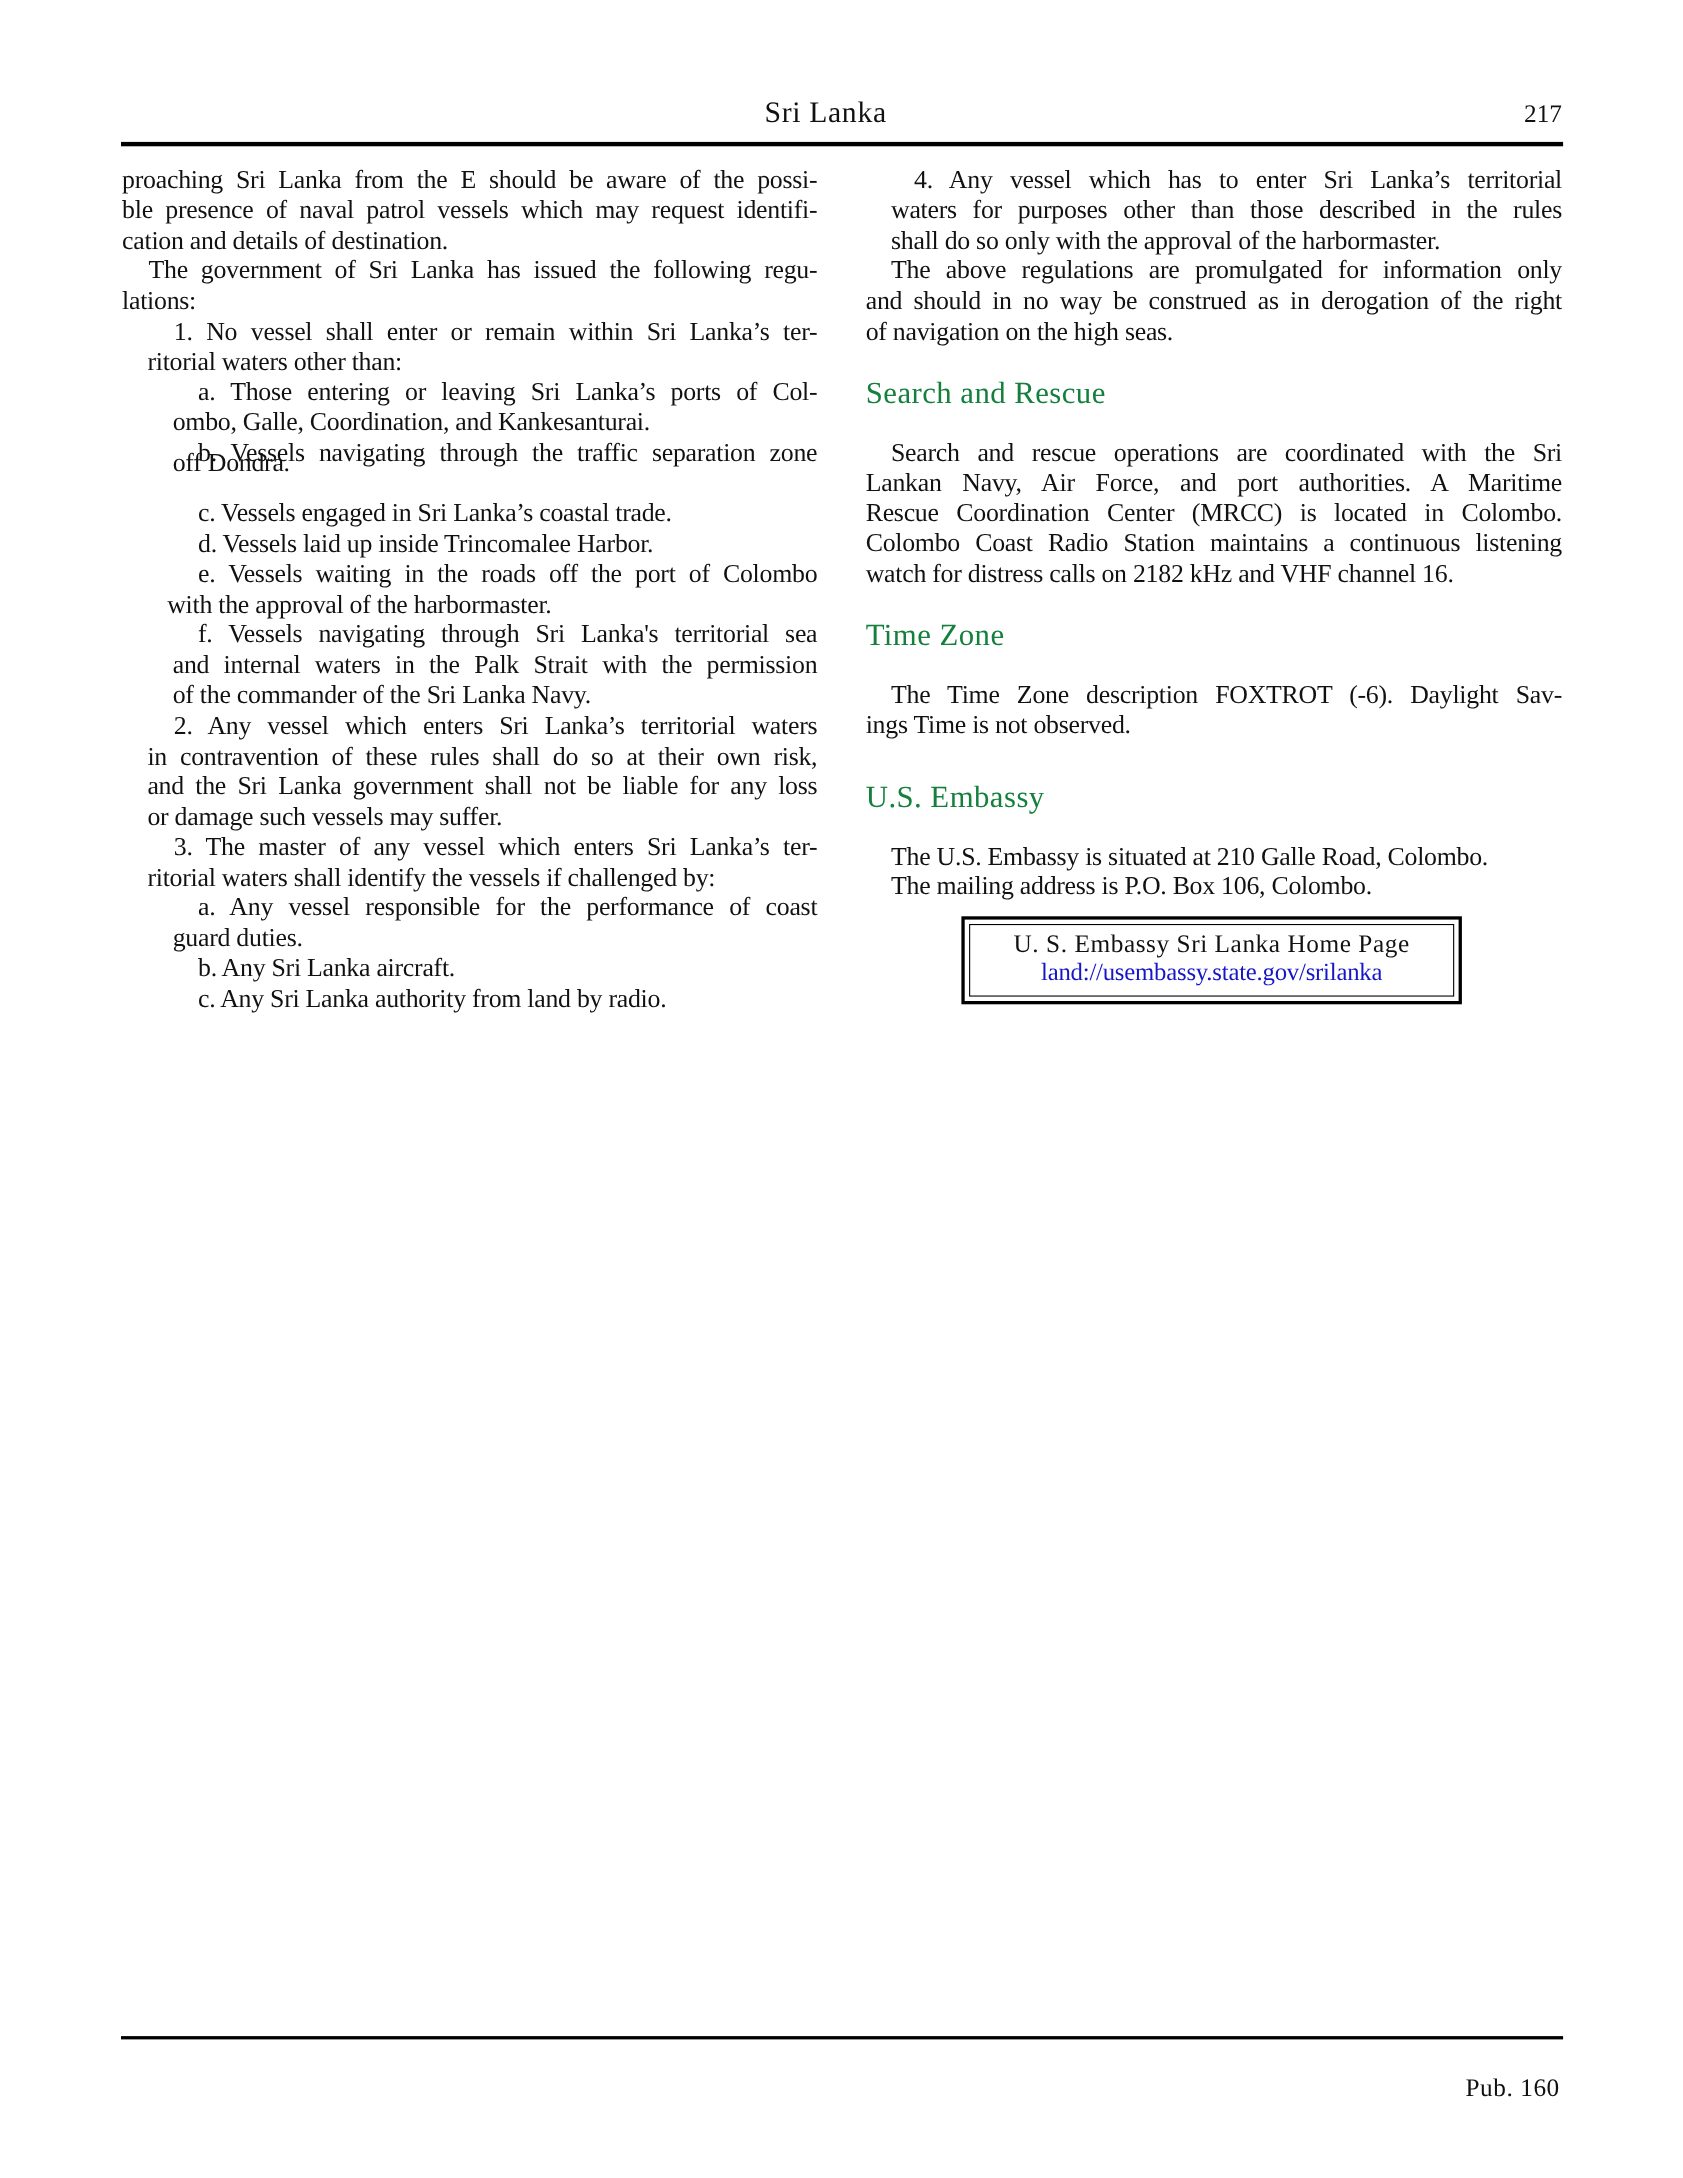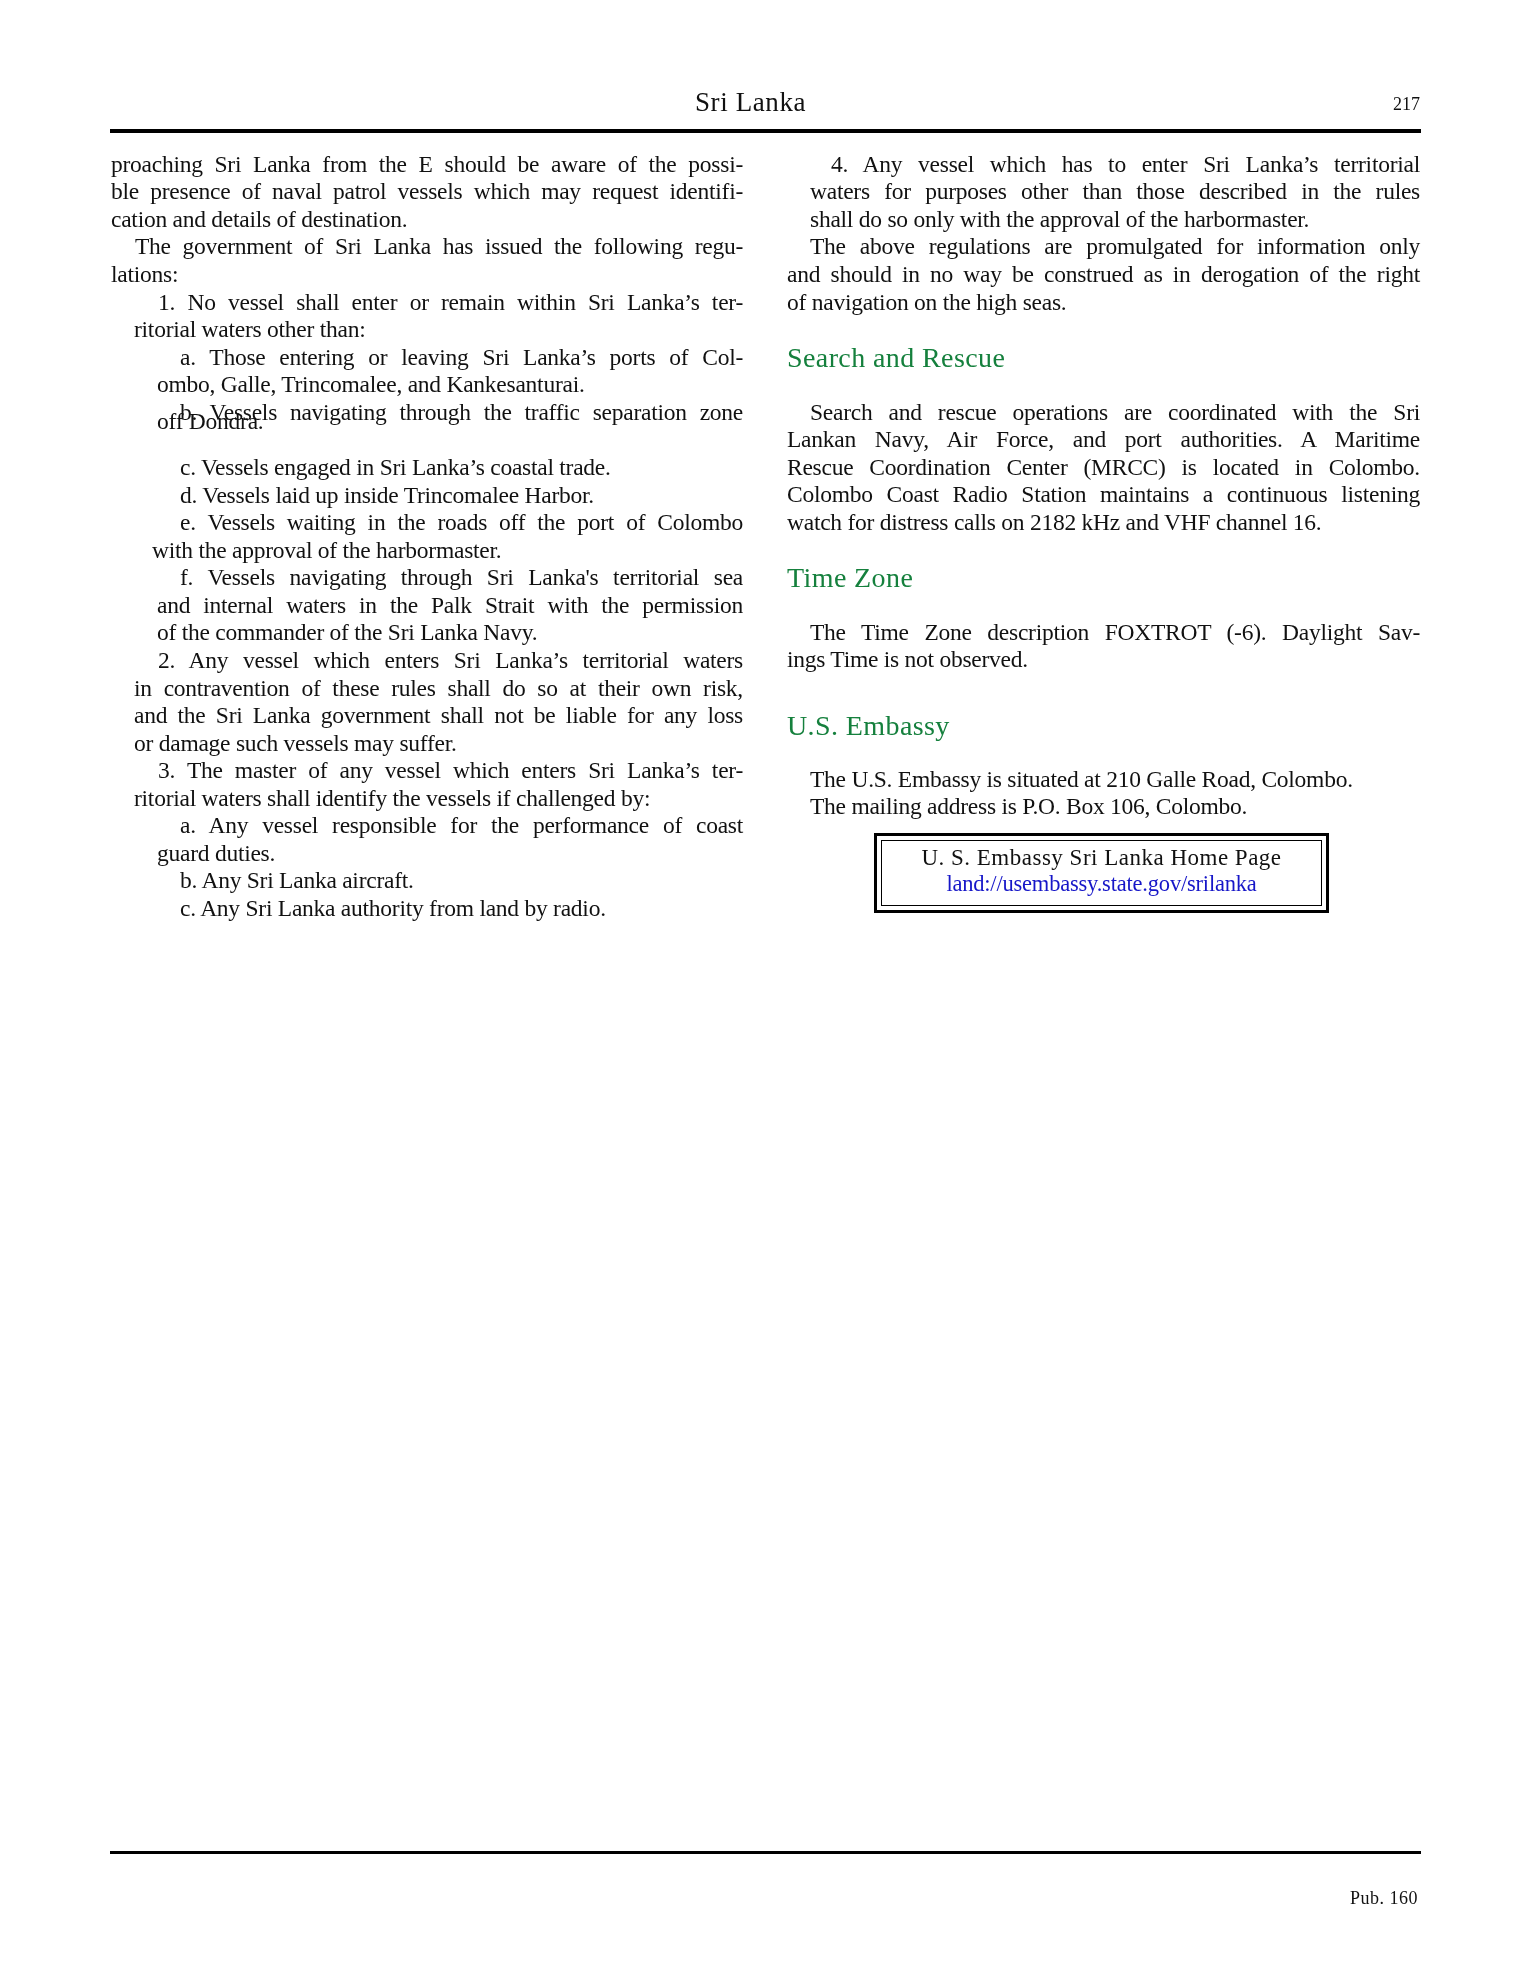--- a/index.html
+++ b/index.html
@@ -3,21 +3,21 @@
 <meta charset="utf-8">
 <style>
   html, body { margin:0; padding:0; background:#ffffff; }
   body { width:1530px; height:1980px; position:relative; overflow:hidden;
          font-family:"Liberation Serif", "DejaVu Serif", serif; color:#111111; }
   .rule { position:absolute; background:#000; }
   .line { position:absolute; white-space:nowrap; font-size:23.5px; line-height:27px; height:27px; letter-spacing:-0.25px; }
   .j { text-align:justify; text-align-last:justify; }
   .h { position:absolute; white-space:nowrap; font-size:28px; line-height:32px; letter-spacing:0.4px; color:#15803d; }
   .running-title { position:absolute; font-size:27px; line-height:30px; letter-spacing:0.6px; white-space:nowrap; }
-  .pnum { position:absolute; font-size:18px; line-height:28px; white-space:nowrap; }
+  .pnum { position:absolute; font-size:23px; line-height:28px; white-space:nowrap; }
   .box-outer { position:absolute; border:3px solid #000; box-sizing:border-box; }
   .box-inner { position:absolute; border:1.5px solid #000; box-sizing:border-box; left:4px; top:4px; right:4px; bottom:4px; text-align:center; }
   .box-title { font-size:23px; line-height:26px; letter-spacing:0.5px; margin-top:4px; white-space:nowrap; }
   .box-link { font-size:22.5px; line-height:26px; color:#1616c8; white-space:nowrap; letter-spacing:-0.2px; }
 </style>
 </head>
 <body>
 
 <div class="running-title" style="left:695px; top:87px;">Sri Lanka</div>
 <div class="pnum" style="right:110px; top:90px;">217</div>
@@ -27,21 +27,21 @@
   <div class="line j" style="left:111px; top:151px; width:632px;">proaching Sri Lanka from the E should be aware of the possi-</div>
   <div class="line j" style="left:111px; top:178px; width:632px;">ble presence of naval patrol vessels which may request identifi-</div>
   <div class="line" style="left:111px; top:206px;text-align:center;">cation and details of destination.</div>
   <div class="line j" style="left:135px; top:233px; width:608px;">The government of Sri Lanka has issued the following regu-</div>
   <div class="line" style="left:111px; top:261px;">lations:</div>
 
   <div class="line j" style="left:158px; top:289px; width:585px;">1.  No vessel shall enter or remain within Sri Lanka’s ter-</div>
   <div class="line" style="left:134px; top:316px;">ritorial waters other than:</div>
 
   <div class="line j" style="left:180px; top:344px; width:563px;">a.  Those entering or leaving Sri Lanka’s ports of Col-</div>
-  <div class="line" style="left:157px; top:371px;">ombo, Galle, Trincomalee, and Kankesanturai.</div>
+  <div class="line" style="left:157px; top:371px;">ombo, Galle, Coordination, and Kankesanturai.</div>
   <div class="line j" style="left:180px; top:399px; width:563px;">b.  Vessels navigating through the traffic separation zone</div>
   <div class="line" style="left:157px; top:408px;">off Dondra.</div>
   <div class="line" style="left:180px; top:454px;">c.  Vessels engaged in Sri Lanka’s coastal trade.</div>
   <div class="line" style="left:180px; top:482px;">d.  Vessels laid up inside Trincomalee Harbor.</div>
   <div class="line j" style="left:180px; top:509px; width:563px;">e.  Vessels waiting in the roads off the port of Colombo</div>
   <div class="line" style="left:152px; top:537px;">with the approval of the harbormaster.</div>
   <div class="line j" style="left:180px; top:564px; width:563px;">f.  Vessels navigating through Sri Lanka's territorial sea</div>
   <div class="line j" style="left:157px; top:592px; width:586px;">and internal waters in the Palk Strait with the permission</div>
   <div class="line" style="left:157px; top:619px;">of the commander of the Sri Lanka Navy.</div>
 

